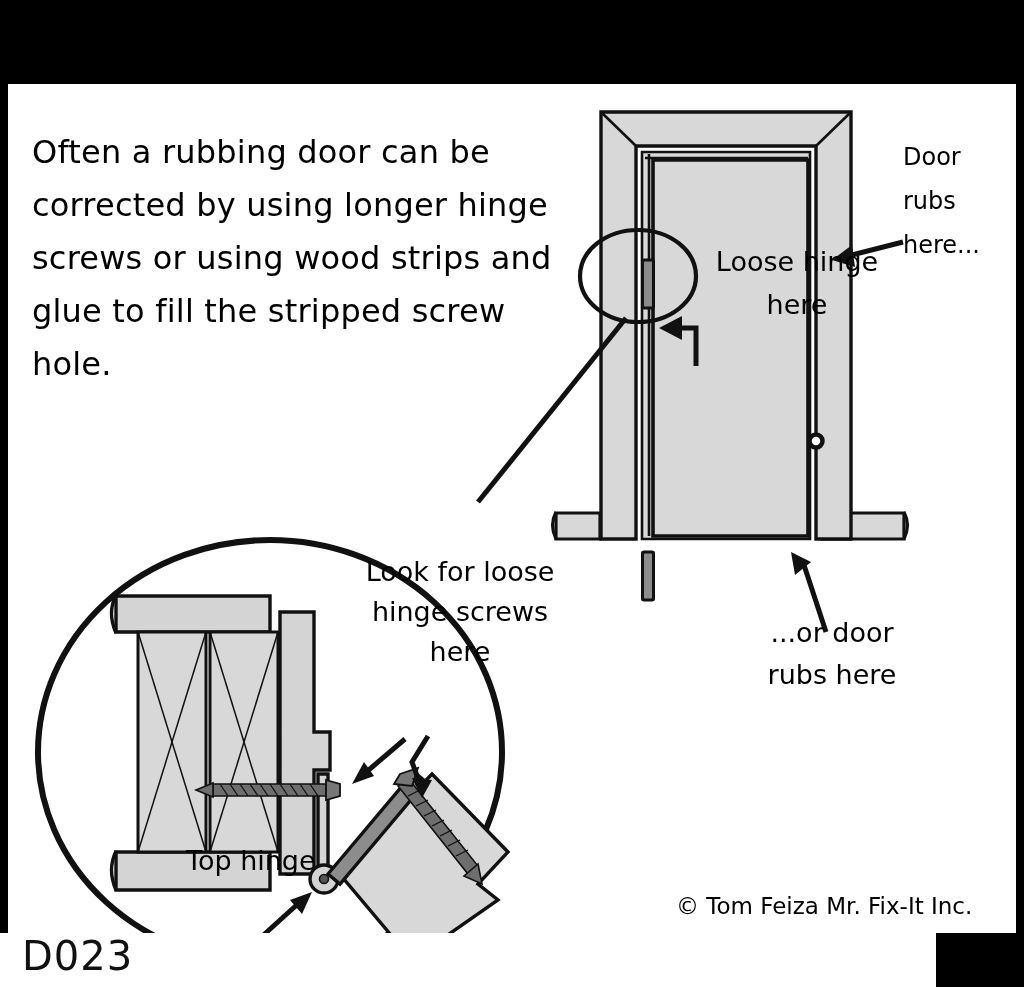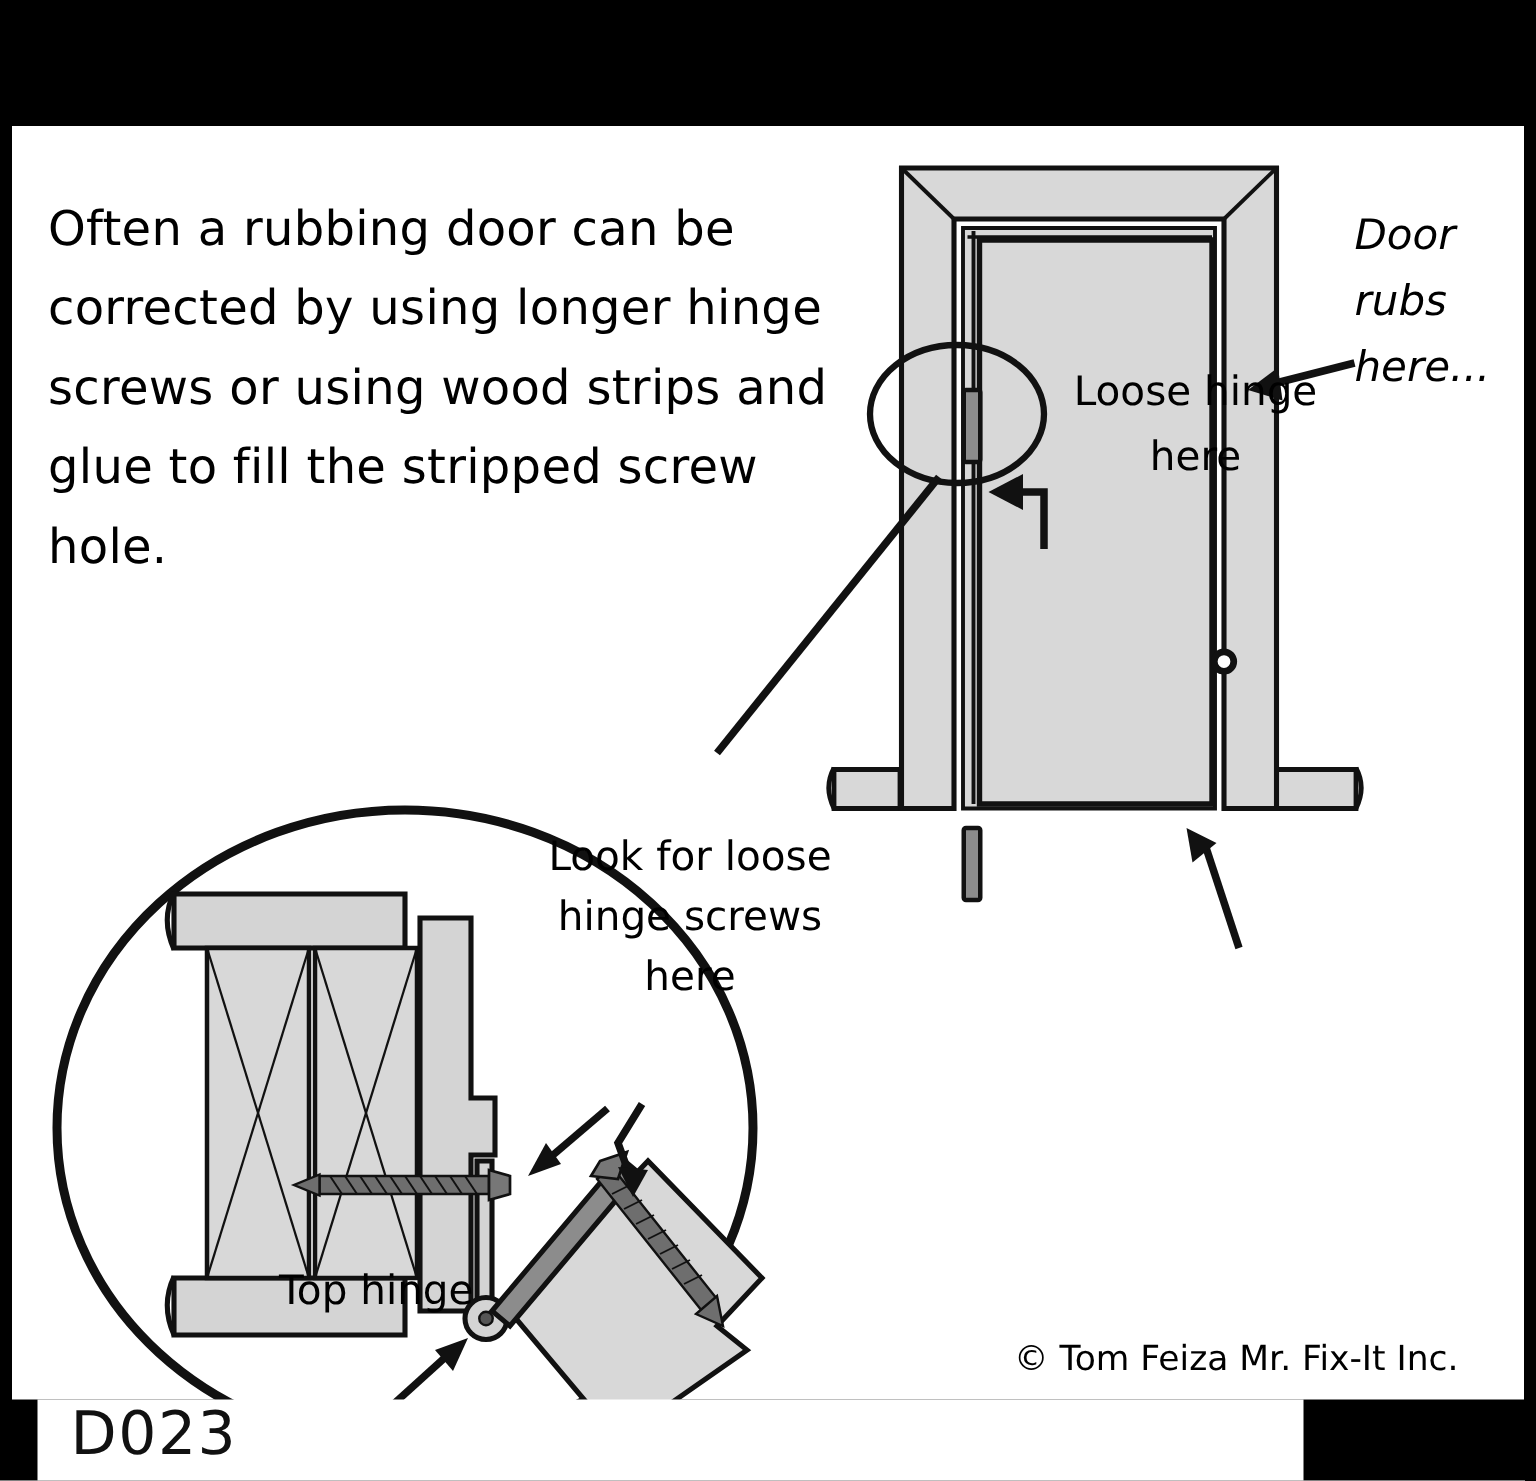--- a/index.html
+++ b/index.html
@@ -10,30 +10,30 @@
   #header{position:absolute;left:0;top:0;width:1024px;height:82px;background:#000000;}
   #title{position:absolute;left:0;top:13px;width:1024px;text-align:center;
          color:#ffffff;font-family:"Liberation Sans",sans-serif;font-weight:bold;
          font-size:46px;letter-spacing:-0.5px;transform:scaleX(0.80);
          transform-origin:center top;white-space:nowrap;}
 
   
   #canvas{position:absolute;left:8px;top:84px;width:1008px;height:849px;background:#ffffff;}
 
   
-  #footer{position:absolute;left:0;top:933px;width:844px;height:54px;background:#ffffff;margin-left:25px;}
+  #footer{position:absolute;left:0;top:933px;width:936px;height:54px;background:#ffffff;}
   #code{position:absolute;left:22px;top:0px;color:#111111;
         font-family:"DejaVu Sans",sans-serif;font-size:40px;letter-spacing:1px;}
 
   
   .hand{font-family:"DejaVu Sans",sans-serif;color:#000000;}
   #bodytext{position:absolute;left:32px;top:126px;width:540px;
             font-size:32px;line-height:53px;letter-spacing:0.2px;}
   #lbl-door-rubs{position:absolute;left:903px;top:135px;width:110px;
-            font-size:28px;line-height:44px;font-style:italic;}
+            font-size:24px;line-height:44px;}
   #lbl-loose-hinge{position:absolute;left:653px;top:240px;width:200px;
             font-size:27px;line-height:43px;text-align:center;padding-left:44px;}
   #lbl-or-door-rubs{position:absolute;left:742px;top:612px;width:180px;
             font-size:27px;line-height:42px;text-align:center;}
   #lbl-look-for{position:absolute;left:360px;top:552px;width:200px;
             font-size:27px;line-height:40px;text-align:center;}
   #lbl-top-hinge{position:absolute;left:186px;top:845px;width:160px;font-size:27px;}
   #copyright{position:absolute;left:676px;top:893px;font-size:23px;}
 
   svg{position:absolute;left:0;top:0;overflow:visible;}
@@ -190,20 +190,21 @@
           <line x1="250" y1="856" x2="292" y2="818" stroke="#111" stroke-width="5"></line>
           <path d="M304,808 L282,816 L294,830 Z" fill="#111"></path>
         </g>
       </g>
     </svg>
 
     <div id="lbl-door-rubs" class="hand" style="left:895px;top:51px;">Door rubs here...</div>
 
     <div id="lbl-loose-hinge" class="hand" style="left:645px;top:156px;">Loose hinge here</div>
 
+    <div id="lbl-or-door-rubs" class="hand" style="left:734px;top:528px;">...or door rubs here</div>
 
     <div id="lbl-look-for" class="hand" style="left:352px;top:468px;">Look for loose hinge screws here</div>
 
     <div id="lbl-top-hinge" class="hand" style="left:178px;top:761px;">Top hinge</div>
 
     <div id="copyright" class="hand" style="left:668px;top:809px;">© Tom Feiza Mr. Fix-It Inc.</div>
   </div>
 
   <div id="footer">
     <div id="code" class="hand">D023</div>

